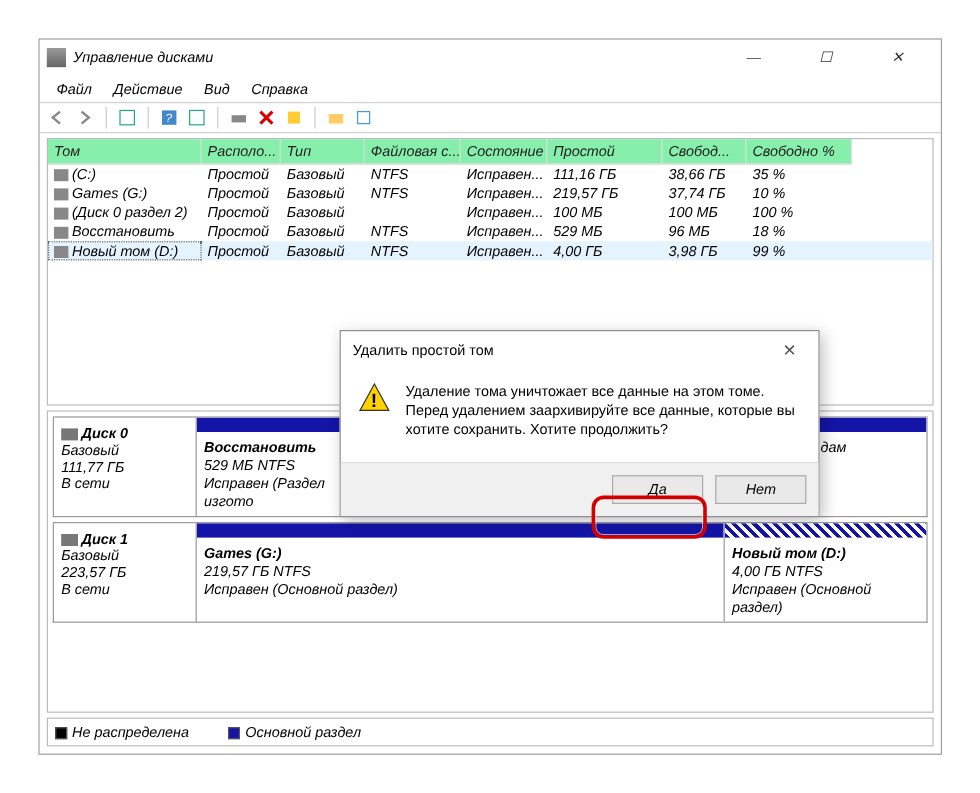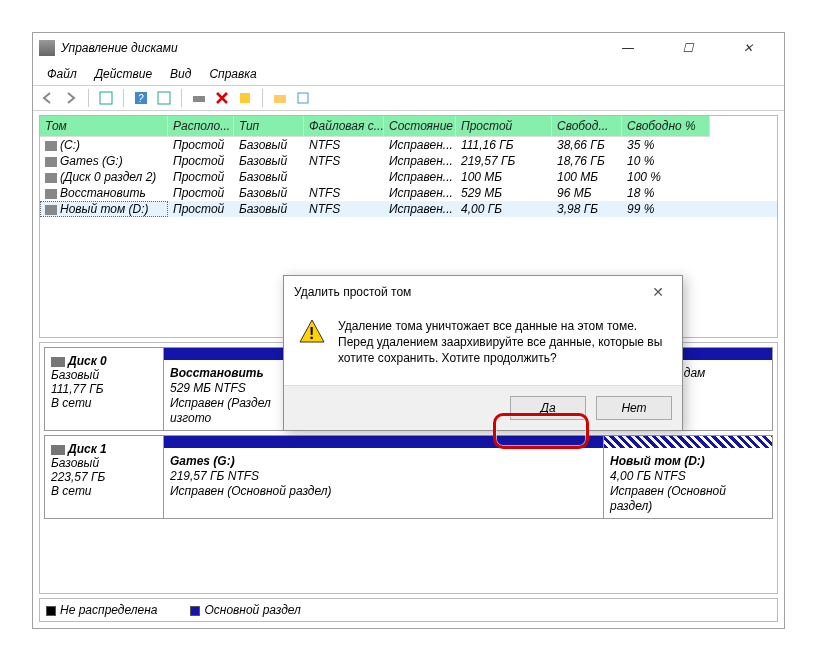--- a/index.html
+++ b/index.html
@@ -300,21 +300,21 @@
           <div>38,66 ГБ</div>
           <div>35 %</div>
         </div>
         <div class="vt-row">
           <div><span class="vol-icon"></span>Games (G:)</div>
           <div>Простой</div>
           <div>Базовый</div>
           <div>NTFS</div>
           <div>Исправен...</div>
           <div>219,57 ГБ</div>
-          <div>18,76 ГБ</div>
+          <div>37,74 ГБ</div>
           <div>10 %</div>
         </div>
         <div class="vt-row">
           <div><span class="vol-icon"></span>(Диск 0 раздел 2)</div>
           <div>Простой</div>
           <div>Базовый</div>
           <div></div>
           <div>Исправен...</div>
           <div>100 МБ</div>
           <div>100 МБ</div>

